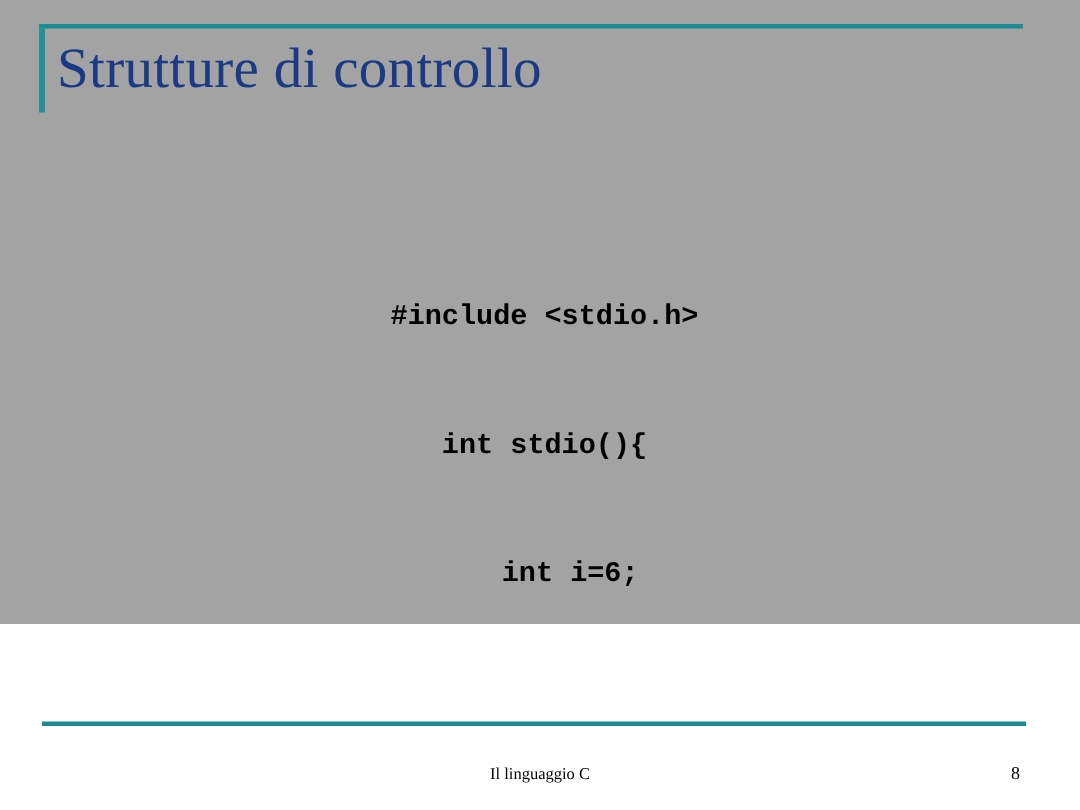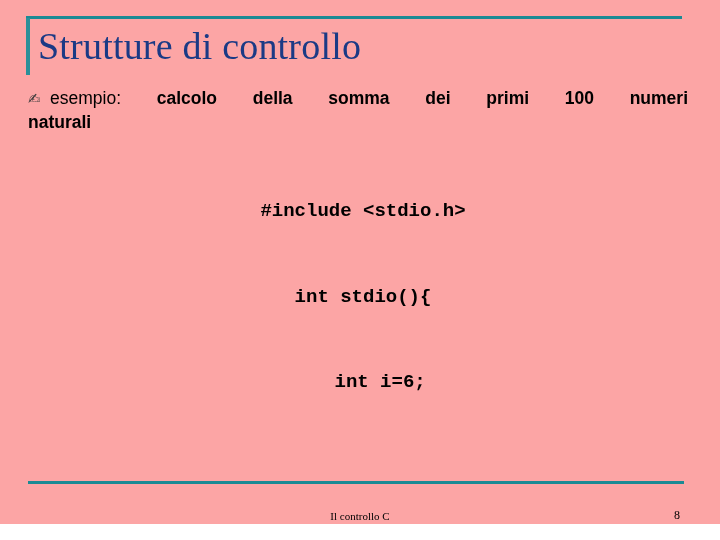--- a/index.html
+++ b/index.html
@@ -11,22 +11,22 @@
     width: 720px;
     height: 540px;
     overflow: hidden;
     font-family: "Liberation Sans", sans-serif;
     -webkit-font-smoothing: none;
   }
 
   .slide {
     position: relative;
     width: 720px;
-    height: 524px;
-    background: #fca5a5;
+    height: 416px;
+    background: #a3a3a3;
     text-decoration: underline;
   }
 
   
   .title-rule-top {
     position: absolute;
     left: 26px;
     top: 16px;
     width: 656px;
     height: 3px;
@@ -147,35 +147,31 @@
 </head>
 <body>
 
 <div class="slide">
 
   <div class="title-rule-top"></div>
   <div class="title-rule-left"></div>
 
   <div class="slide-title">Strutture di controllo</div>
 
-  <div class="bullet-block">
-    <span class="bullet-justified"><span class="bullet-glyph">✍</span><span class="bullet-lead">esempio: </span><span class="bullet-strong">calcolo della somma dei primi 100 numeri</span></span>
-    <span class="bullet-tail">naturali</span>
-  </div>
 
   <div class="code-block">
     <span class="code-line">#include &lt;stdio.h&gt;</span>
     <span class="code-line">int stdio(){</span>
     <span class="code-line">   int i=6;</span>
     <span class="code-line blank"></span>
     
     
     
     
     
     
   </div>
 
   <div class="footer-rule"></div>
-  <div class="footer-center">Il controllo C</div>
+  <div class="footer-center">Il linguaggio C</div>
   <div class="footer-page">8</div>
 
 </div>
 
 </body></html>

